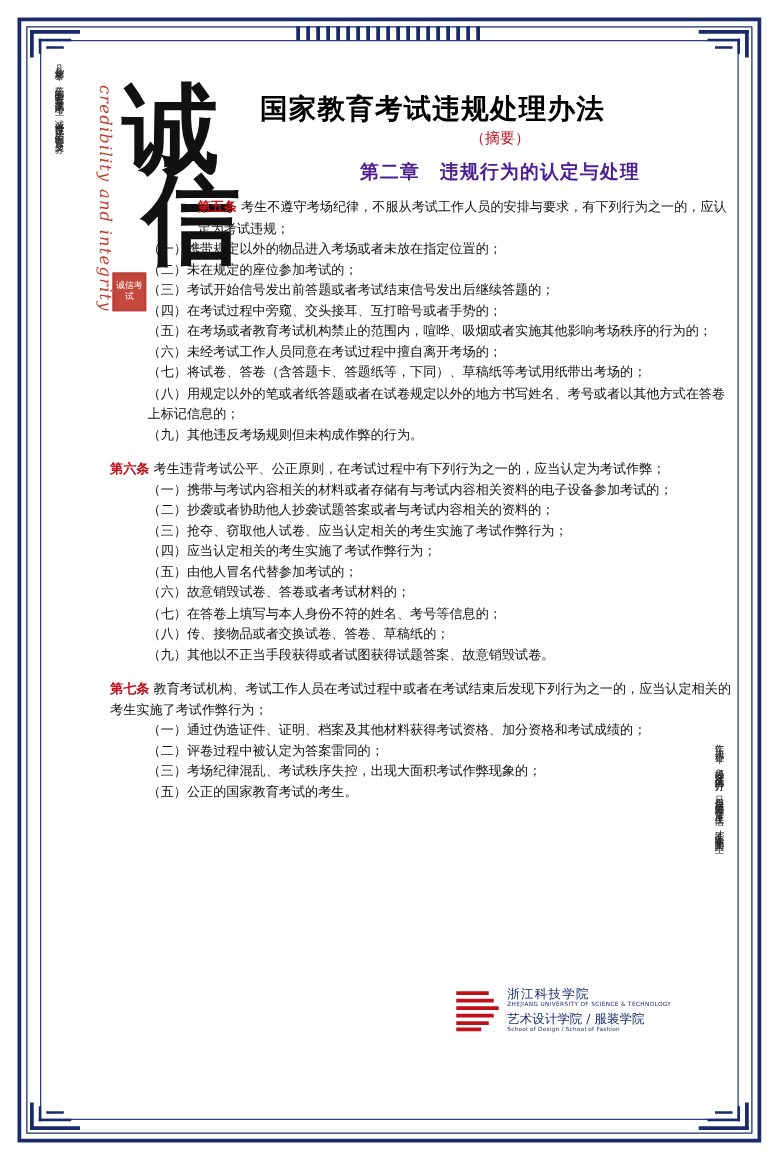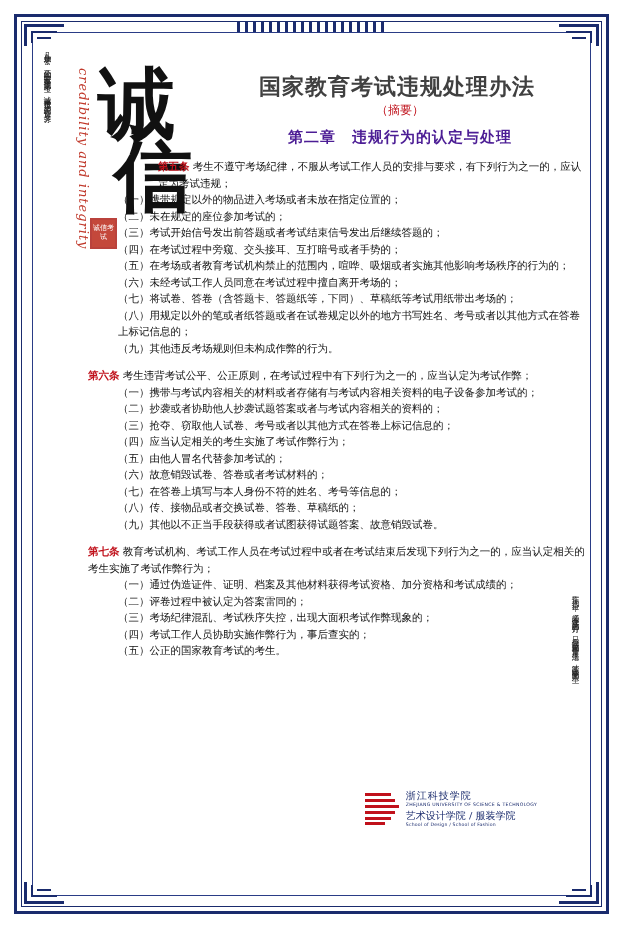--- a/index.html
+++ b/index.html
@@ -136,25 +136,25 @@
     text-align: center;
     padding-top: 4px;
     box-sizing: border-box;
     font-family: "DejaVu Serif", "Liberation Serif", serif;
     opacity: 0.92;
   }
 
   
   .title-main {
     position: absolute;
-    left: 157px;
+    left: 168px;
     top: 32px;
     width: 400px;
-    text-align: center;
-    color: #404040;
+    text-align: left;
+    color: #000000;
     font-family: "DejaVu Serif", "Liberation Serif", serif;
     font-size: 22px;
     font-weight: 700;
     letter-spacing: 1px;
   }
   .title-sub {
     position: absolute;
     left: 160px;
     top: 62px;
     width: 400px;
@@ -352,42 +352,41 @@
       <div class="spacer"></div>
 
       <div class="art-block">
         <p class="art-para">
           <span class="art-head">第六条</span>
           <span>考生违背考试公平、公正原则，在考试过程中有下列行为之一的，应当认定为考试作弊；</span>
         </p>
         <div class="items">
           <p>（一）携带与考试内容相关的材料或者存储有与考试内容相关资料的电子设备参加考试的；</p>
           <p>（二）抄袭或者协助他人抄袭试题答案或者与考试内容相关的资料的；</p>
-          <p>（三）抢夺、窃取他人试卷、考号或者以其他方式在答卷上标记信息的；</p>
+          <p>（三）抢夺、窃取他人试卷、应当认定相关的考生实施了考试作弊行为；</p>
           <p>（四）应当认定相关的考生实施了考试作弊行为；</p>
           <p>（五）由他人冒名代替参加考试的；</p>
           <p>（六）故意销毁试卷、答卷或者考试材料的；</p>
           <p>（七）在答卷上填写与本人身份不符的姓名、考号等信息的；</p>
           <p>（八）传、接物品或者交换试卷、答卷、草稿纸的；</p>
           <p>（九）其他以不正当手段获得或者试图获得试题答案、故意销毁试卷。</p>
         </div>
       </div>
 
       <div class="spacer"></div>
 
       <div class="art-block">
         <p class="art-para">
           <span class="art-head">第七条</span>
           <span>教育考试机构、考试工作人员在考试过程中或者在考试结束后发现下列行为之一的，应当认定相关的考生实施了考试作弊行为；</span>
         </p>
         <div class="items">
           <p>（一）通过伪造证件、证明、档案及其他材料获得考试资格、加分资格和考试成绩的；</p>
           <p>（二）评卷过程中被认定为答案雷同的；</p>
           <p>（三）考场纪律混乱、考试秩序失控，出现大面积考试作弊现象的；</p>
-          <p>（四）考试工作人员协助实施作弊行为，事后查实的；</p>
           <p>（五）公正的国家教育考试的考生。</p>
         </div>
       </div>
 
     </div>
 
     <div class="logo-area">
       <div class="logo-mark">
         <i></i>
           <i></i>

